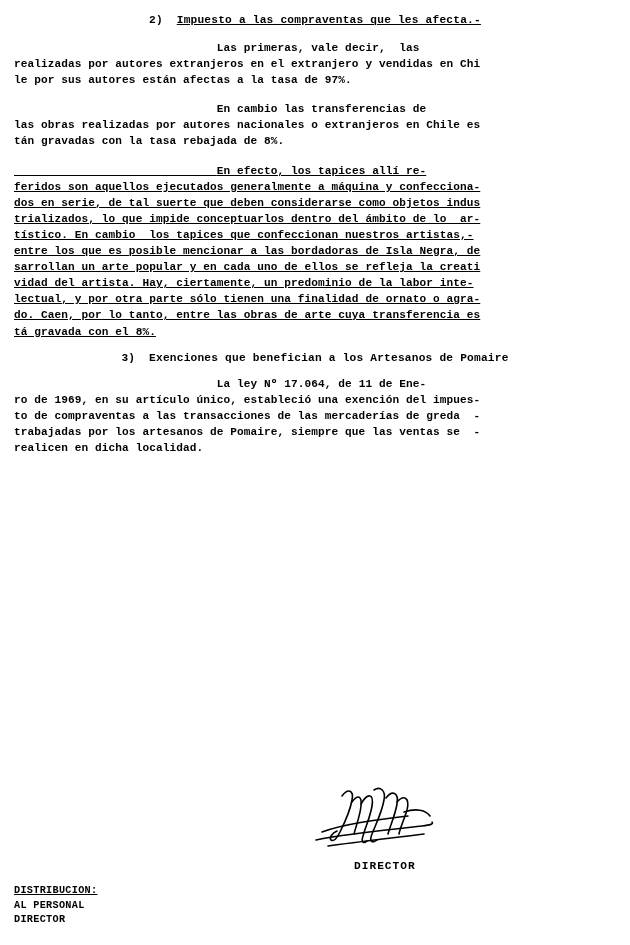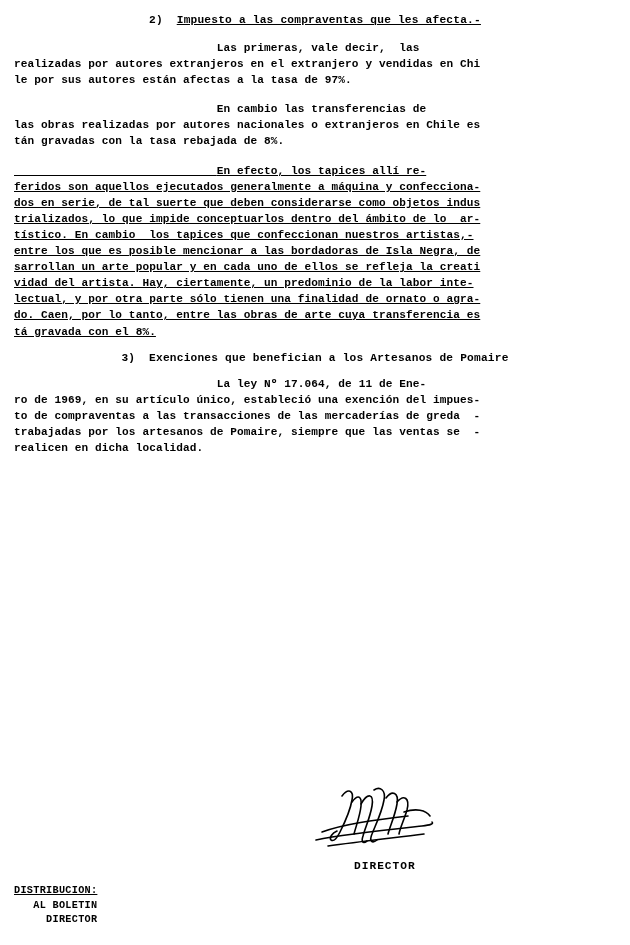--- a/index.html
+++ b/index.html
@@ -83,21 +83,20 @@
     letter-spacing: 1px;
   }
   .distrib {
     position: absolute;
     left: 14px;
     top: 884px;
     font-size: 10.2px;
     font-weight: bold;
     letter-spacing: 0.3px;
     line-height: 14.5px;
-    text-align: right;
   }
   .distrib .title {
     text-decoration: underline;
     display: inline-block;
   }
   .distrib-line {
     display: block;
   }
 </style>
 </head>
@@ -150,17 +149,17 @@
           <path d="M100 28 C 112 24, 122 26, 126 32"></path>
         </g>
       </svg>
       <div class="director">DIRECTOR</div>
     </div>
 
   </div>
 
   <div class="distrib">
     <span class="title distrib-line">DISTRIBUCION:</span>
-    <span class="distrib-line">AL BOLETIN</span>
+    <span class="distrib-line">AL PERSONAL</span>
     <span class="distrib-line">DIRECTOR</span>
   </div>
 
 </div>
 
 </body></html>

